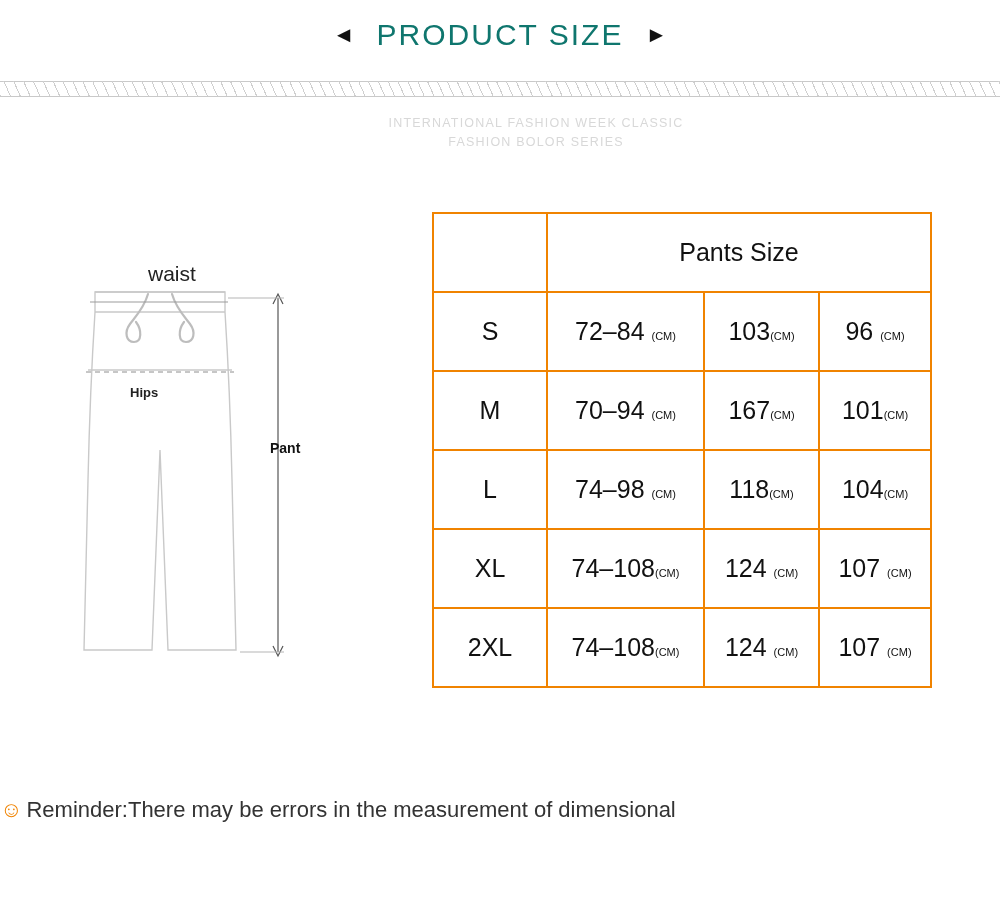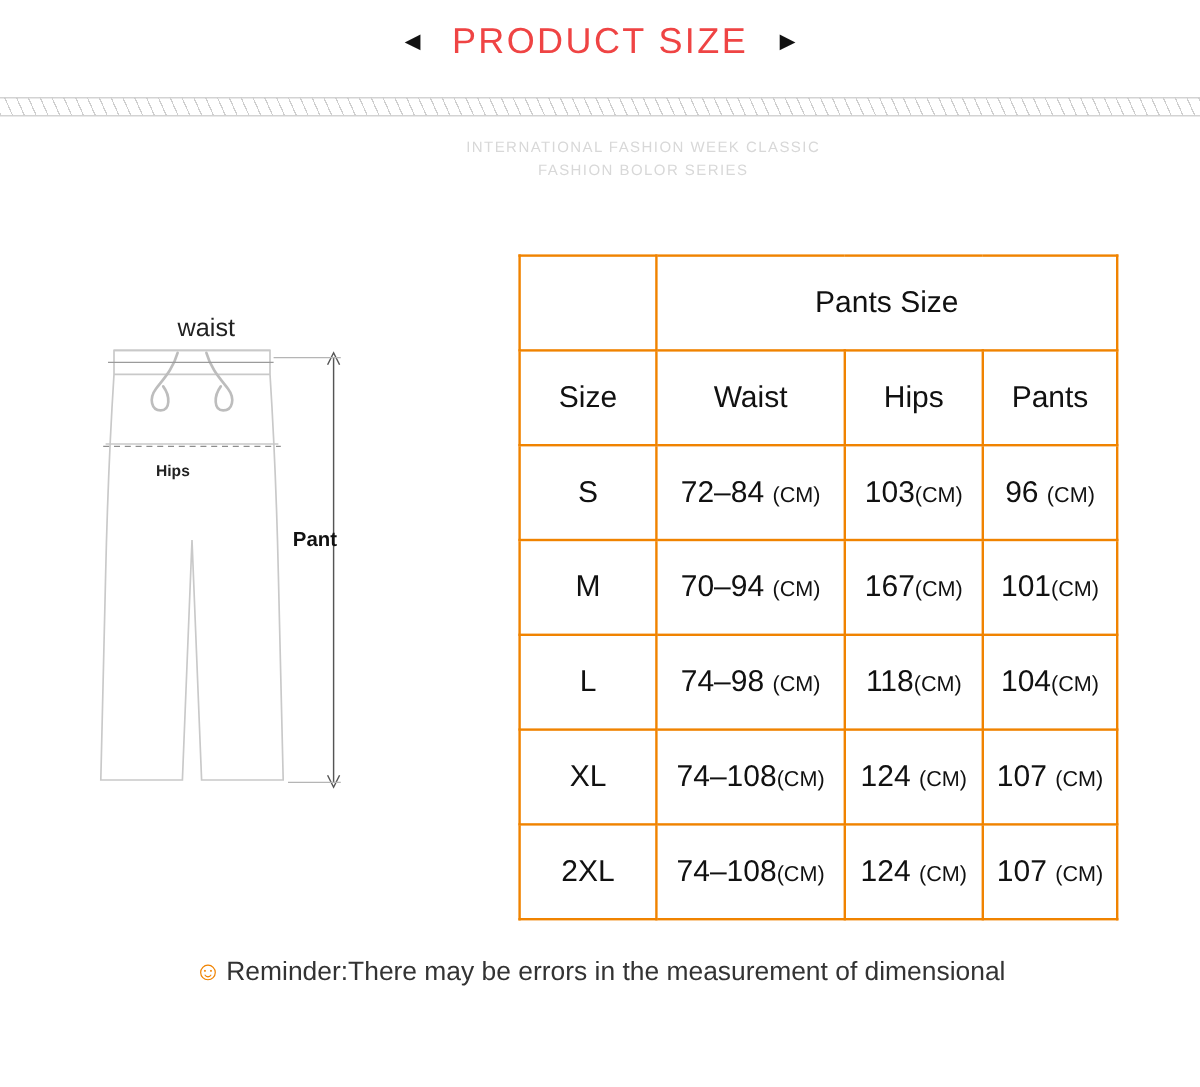--- a/index.html
+++ b/index.html
@@ -30,21 +30,21 @@
     gap: 22px;
   }
   .arrow {
     font-size: 22px;
     line-height: 1;
     color: #111;
   }
   .page-title {
     font-size: 30px;
     letter-spacing: 2px;
-    color: #ef4444;
+    color: #0f766e;
     font-weight: 400;
     white-space: nowrap;
   }
 
   
   .divider {
     position: absolute;
     top: 78px;
     left: 0;
     width: 1000px;
@@ -104,23 +104,23 @@
   .label-hips {
     position: absolute;
     left: 70px;
     top: 135px;
     font-size: 13px;
     color: #222;
     font-weight: 700;
   }
   .label-pant {
     position: absolute;
-    left: 184px;
+    left: 210px;
     top: 190px;
-    font-size: 17px;
+    font-size: 14px;
     color: #111;
     font-weight: 700;
   }
 
   
   .size-table {
     position: absolute;
     left: 432px;
     top: 212px;
     border-collapse: collapse;
@@ -143,32 +143,31 @@
   .col-pants { width: 110px; }
 
   .cell-blank { }
   .cell-title {
     font-size: 28px;
   }
   .cell-head {
     font-size: 26px;
   }
   .unit {
-    font-size: 18px;
+    font-size: 11px;
     vertical-align: baseline;
   }
   .val { white-space: nowrap; }
 
   
   .reminder {
     position: absolute;
     left: 0;
     top: 792px;
     width: 1000px;
-    text-align: center;
     font-size: 22px;
     color: #333;
     line-height: 36px;
   }
   .smiley {
     color: #F08300;
     font-size: 22px;
     margin-right: 4px;
   }
 </style>
@@ -231,26 +230,20 @@
   <div class="label-hips">Hips</div>
   <div class="label-pant">Pant</div>
 </div>
 
 <table class="size-table">
   <tbody>
     <tr>
       <td class="col-size cell-blank"></td>
       <td class="cell-title" colspan="3">Pants Size</td>
     </tr>
-    <tr>
-      <td class="col-size cell-head">Size</td>
-      <td class="col-waist cell-head">Waist</td>
-      <td class="col-hips cell-head">Hips</td>
-      <td class="col-pants cell-head">Pants</td>
-    </tr>
 
     <tr>
       <td class="col-size">S</td>
       <td class="col-waist"><span class="val">72–84</span> <span class="unit">(CM)</span></td>
       <td class="col-hips"><span class="val">103</span><span class="unit">(CM)</span></td>
       <td class="col-pants"><span class="val">96</span> <span class="unit">(CM)</span></td>
     </tr>
 
     <tr>
       <td class="col-size">M</td>

